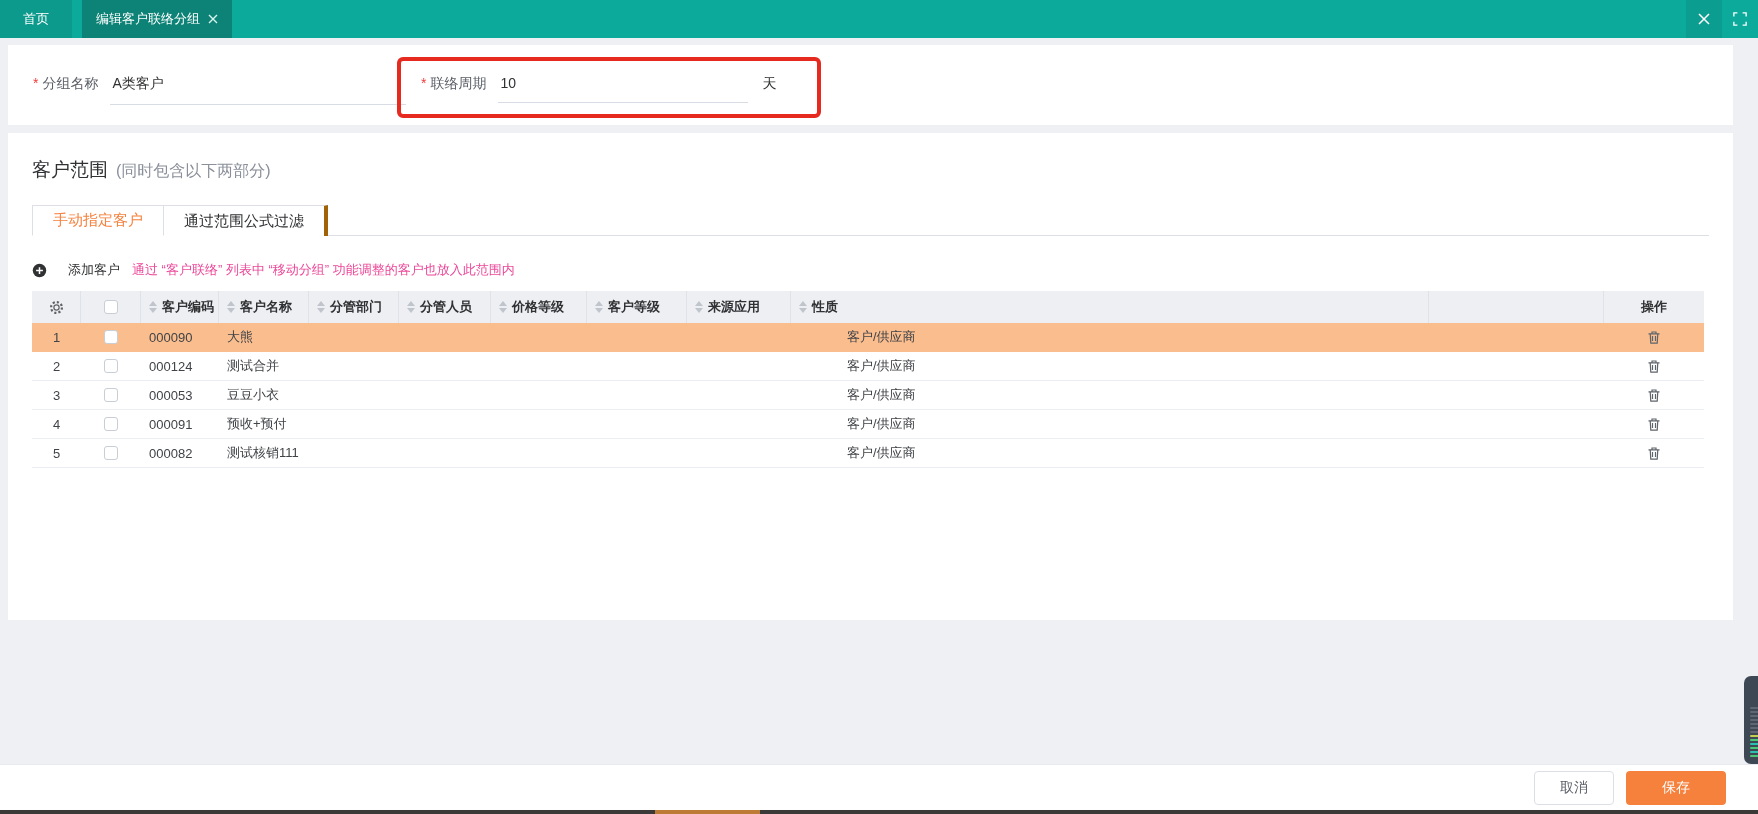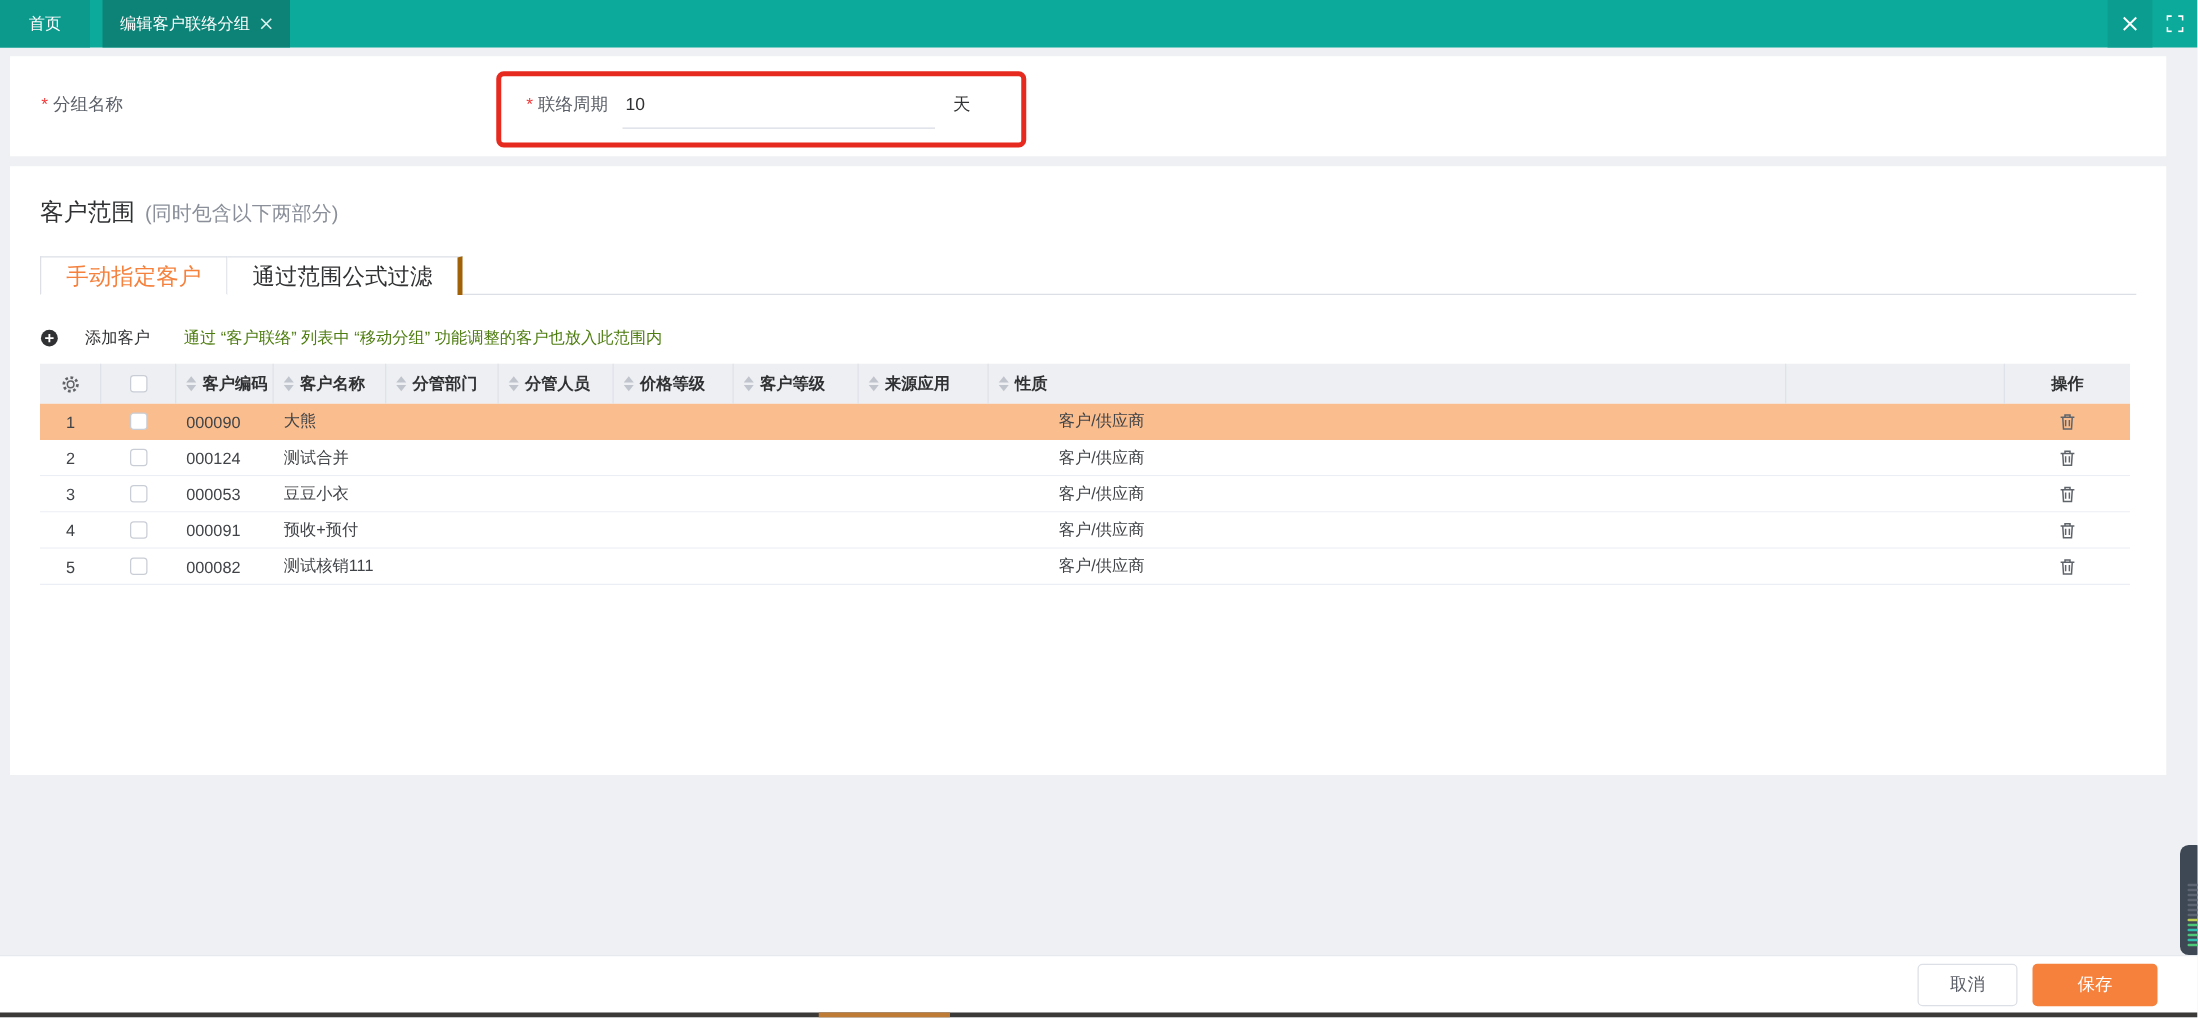--- a/index.html
+++ b/index.html
@@ -40,28 +40,28 @@
 
   .red-box { position:absolute; left:389px; top:12px; width:424px; height:61px;
              border:4px solid #e62a1f; border-radius:6px; pointer-events:none; z-index:3; }
 
   
   .scope-head { padding:24px 0 0 24px; display:flex; align-items:baseline; }
   .scope-title { font-size:19px; color:#2f3133; }
   .scope-note { font-size:16px; color:#8a8f99; margin-left:8px; }
 
   .tabs { margin:22px 24px 0 24px; border-bottom:1px solid #dcdfe6; display:flex; height:31px; }
-  .stab { height:31px; display:flex; align-items:center; padding:0 20px; font-size:18px; cursor:pointer;
+  .stab { height:31px; display:flex; align-items:center; padding:0 20px; font-size:15px; cursor:pointer;
           background:#fff; }
   .stab.active { color:#f5813d; border:1px solid #dcdfe6; border-bottom:1px solid #fff; margin-bottom:-1px; }
   .stab.inactive { color:#303133; border-top:1px solid #dcdfe6; border-right:4px solid #a16207; }
 
   .add-row { margin:25px 0 0 24px; display:flex; align-items:center; font-size:13px; color:#303133; }
   .add-btn { display:flex; align-items:center; gap:21px; cursor:pointer; }
-  .add-hint { margin-left:27px; color:#4d7c0f; }
+  .add-hint { margin-left:12px; color:#ec4899; }
 
   
   .tbl { margin:12px 0 0 24px; width:1672px; }
   .thead { display:flex; background:#edeff2; height:32px; align-items:stretch;
            font-size:13px; color:#303133; font-weight:bold; }
   .th { display:flex; align-items:center; padding-left:8px; border-right:1px solid #dfe2e8; }
   .th.center { justify-content:center; padding-left:0; }
   .th.last { border-right:none; justify-content:center; padding-left:0; }
   .trow { display:flex; height:29px; align-items:stretch; border-bottom:1px solid #ebeef5;
           font-size:13px; color:#404347; background:#fff; }
@@ -129,20 +129,21 @@
     <svg width="14" height="14" viewBox="0 0 16 16" fill="none" stroke="#fff" stroke-width="1.5">
       <path d="M1 5V1h4M11 1h4v4M15 11v4h-4M5 15H1v-4"></path>
     </svg>
   </div>
 </div>
 
 <div class="card1">
   <div class="field field-1">
     <span class="req">*</span>
     <span class="flabel">分组名称</span>
+    <span class="fval w1">A类客户</span>
   </div>
   <div class="field field-2">
     <span class="req">*</span>
     <span class="flabel">联络周期</span>
     <span class="fval w2">10</span>
     <span class="funit">天</span>
   </div>
   <div class="red-box"></div>
 </div>
 

